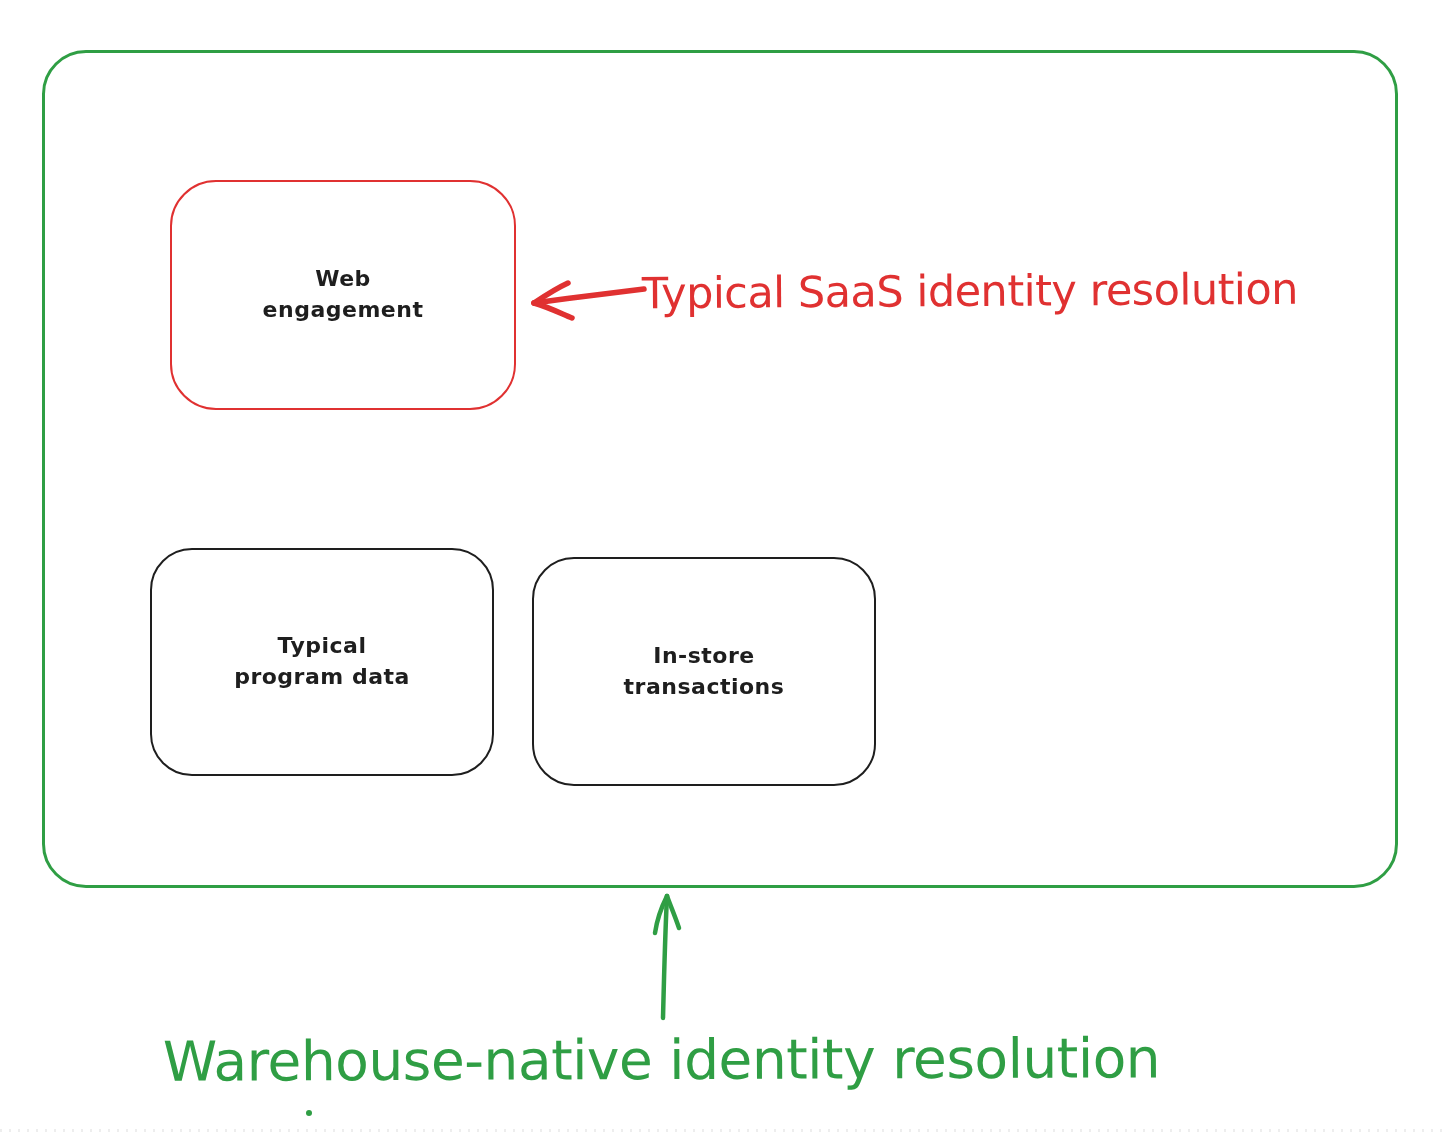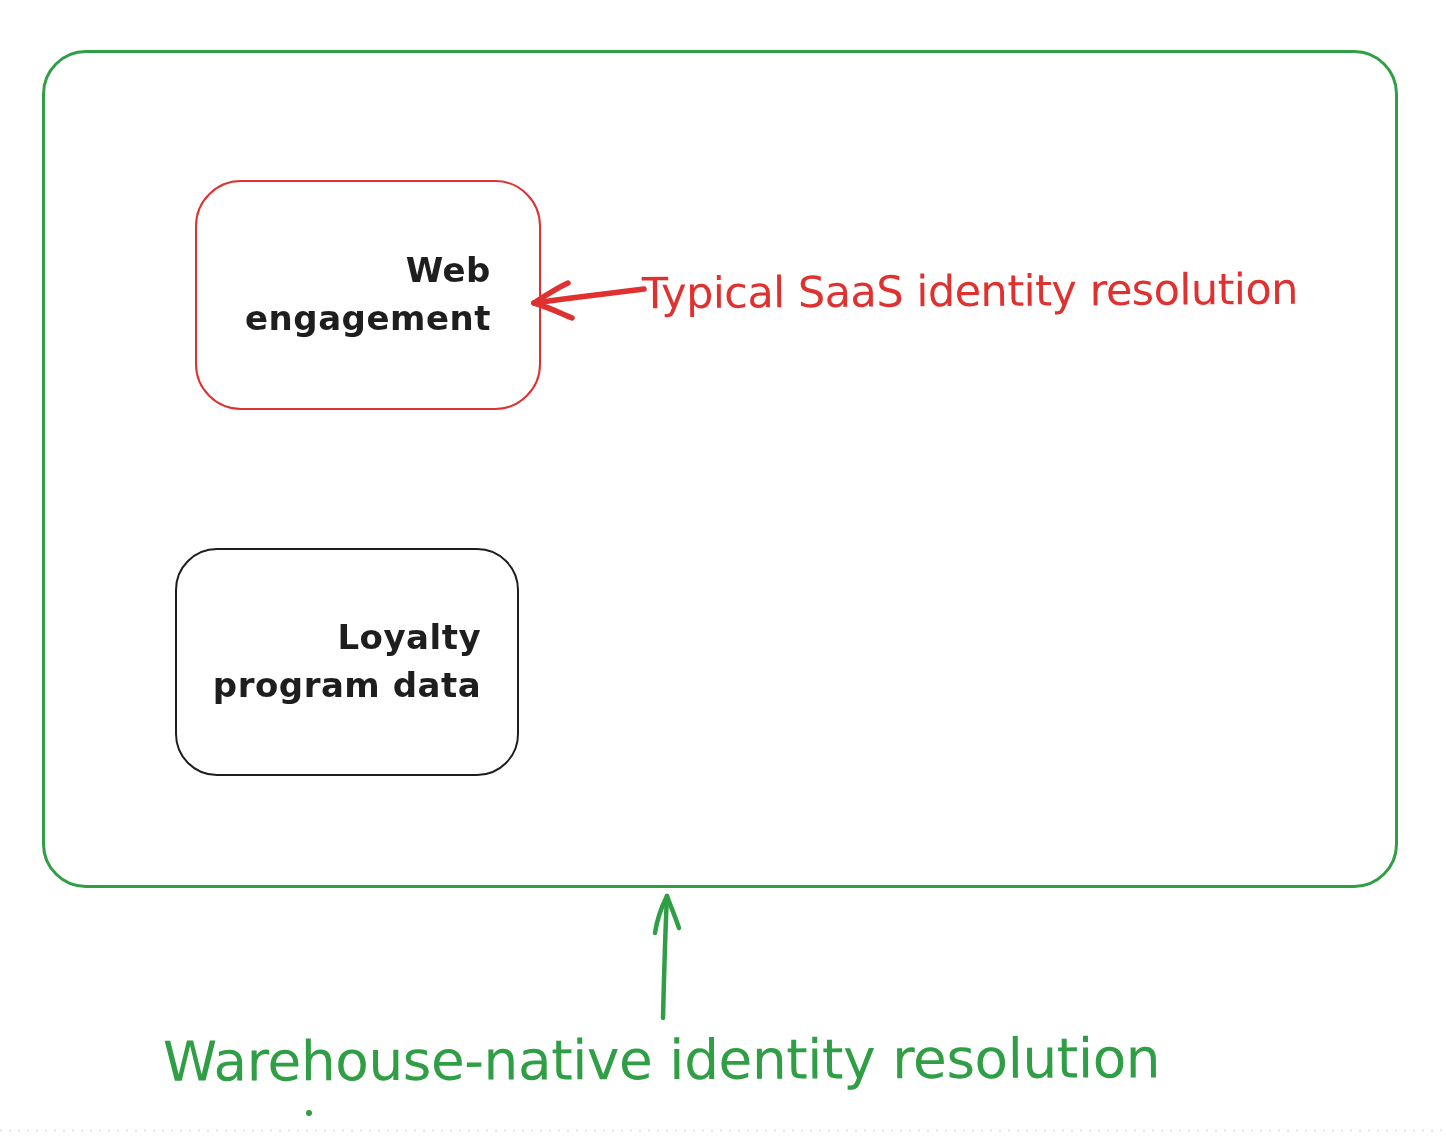--- a/index.html
+++ b/index.html
@@ -25,30 +25,29 @@
     border: 3px solid #2f9e44;
     border-radius: 44px;
     background: transparent;
   }
   
   .node {
     position: absolute;
     display: flex;
     align-items: center;
     justify-content: center;
-    text-align: right;
+    text-align: center;
     border-radius: 42px;
     background: #ffffff;
     color: #1e1e1e;
-    font-size: 34px;
+    font-size: 22px;
     font-weight: 600;
     line-height: 1.4;
     white-space: pre-line;
     letter-spacing: 0.5px;
-    margin-left: 25px;
   }
   .node-red {
     left: 170px;
     top: 180px;
     width: 342px;
     height: 226px;
     border: 2.5px solid #e03131;
     border-radius: 46px;
   }
   .node-loyalty {
@@ -134,24 +133,28 @@
 <div class="stage">
 
   <div class="outer-box"></div>
 
   <div class="node node-red">
     <span>Web
 engagement</span>
   </div>
 
   <div class="node node-loyalty">
-    <span>Loyalty
+    <span>Typical
 program data</span>
   </div>
 
+  <div class="node node-instore">
+    <span>In-store
+transactions</span>
+  </div>
 
 
   <svg class="arrow-svg saas-arrow" viewBox="0 0 128 52" xmlns="http://www.w3.org/2000/svg">
     <g fill="none" stroke="#e03131" stroke-width="5.5" stroke-linecap="round" stroke-linejoin="round">
       <path d="M118,13 C85,17 45,22 8,27"></path>
       <path d="M8,27 C20,19 31,12 42,7"></path>
       <path d="M8,27 C22,31 34,37 46,42"></path>
     </g>
   </svg>
 

